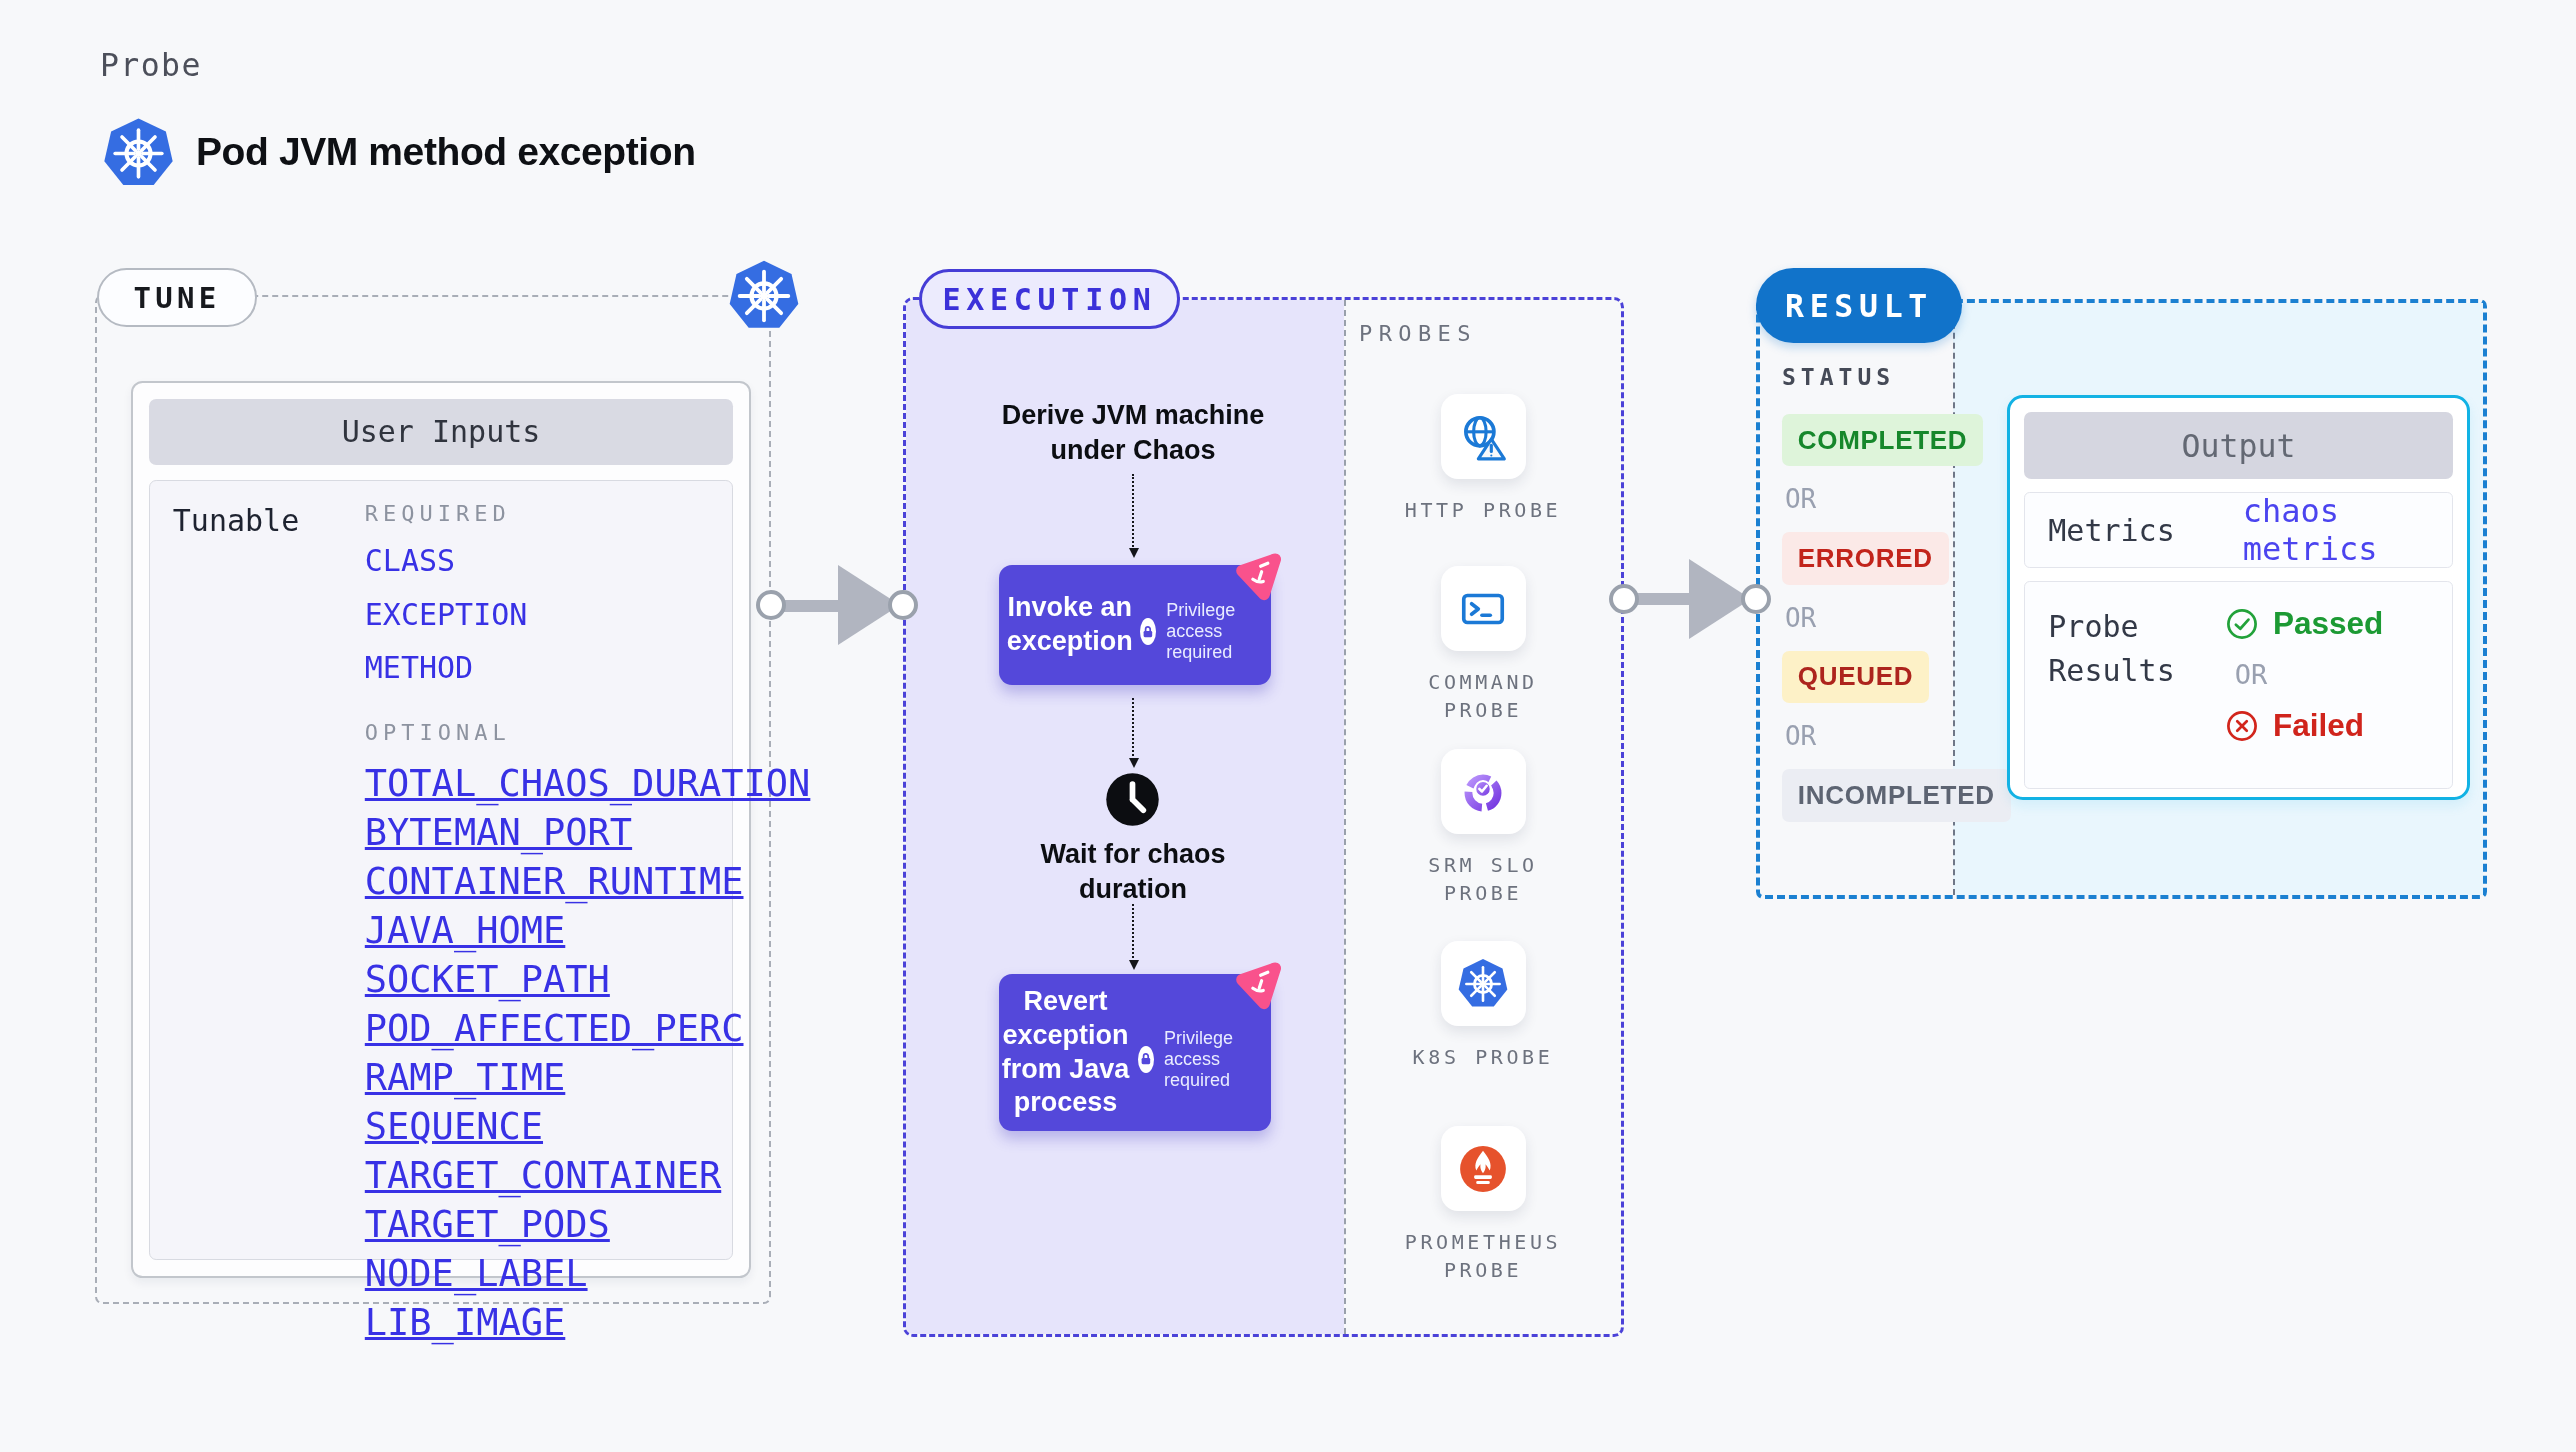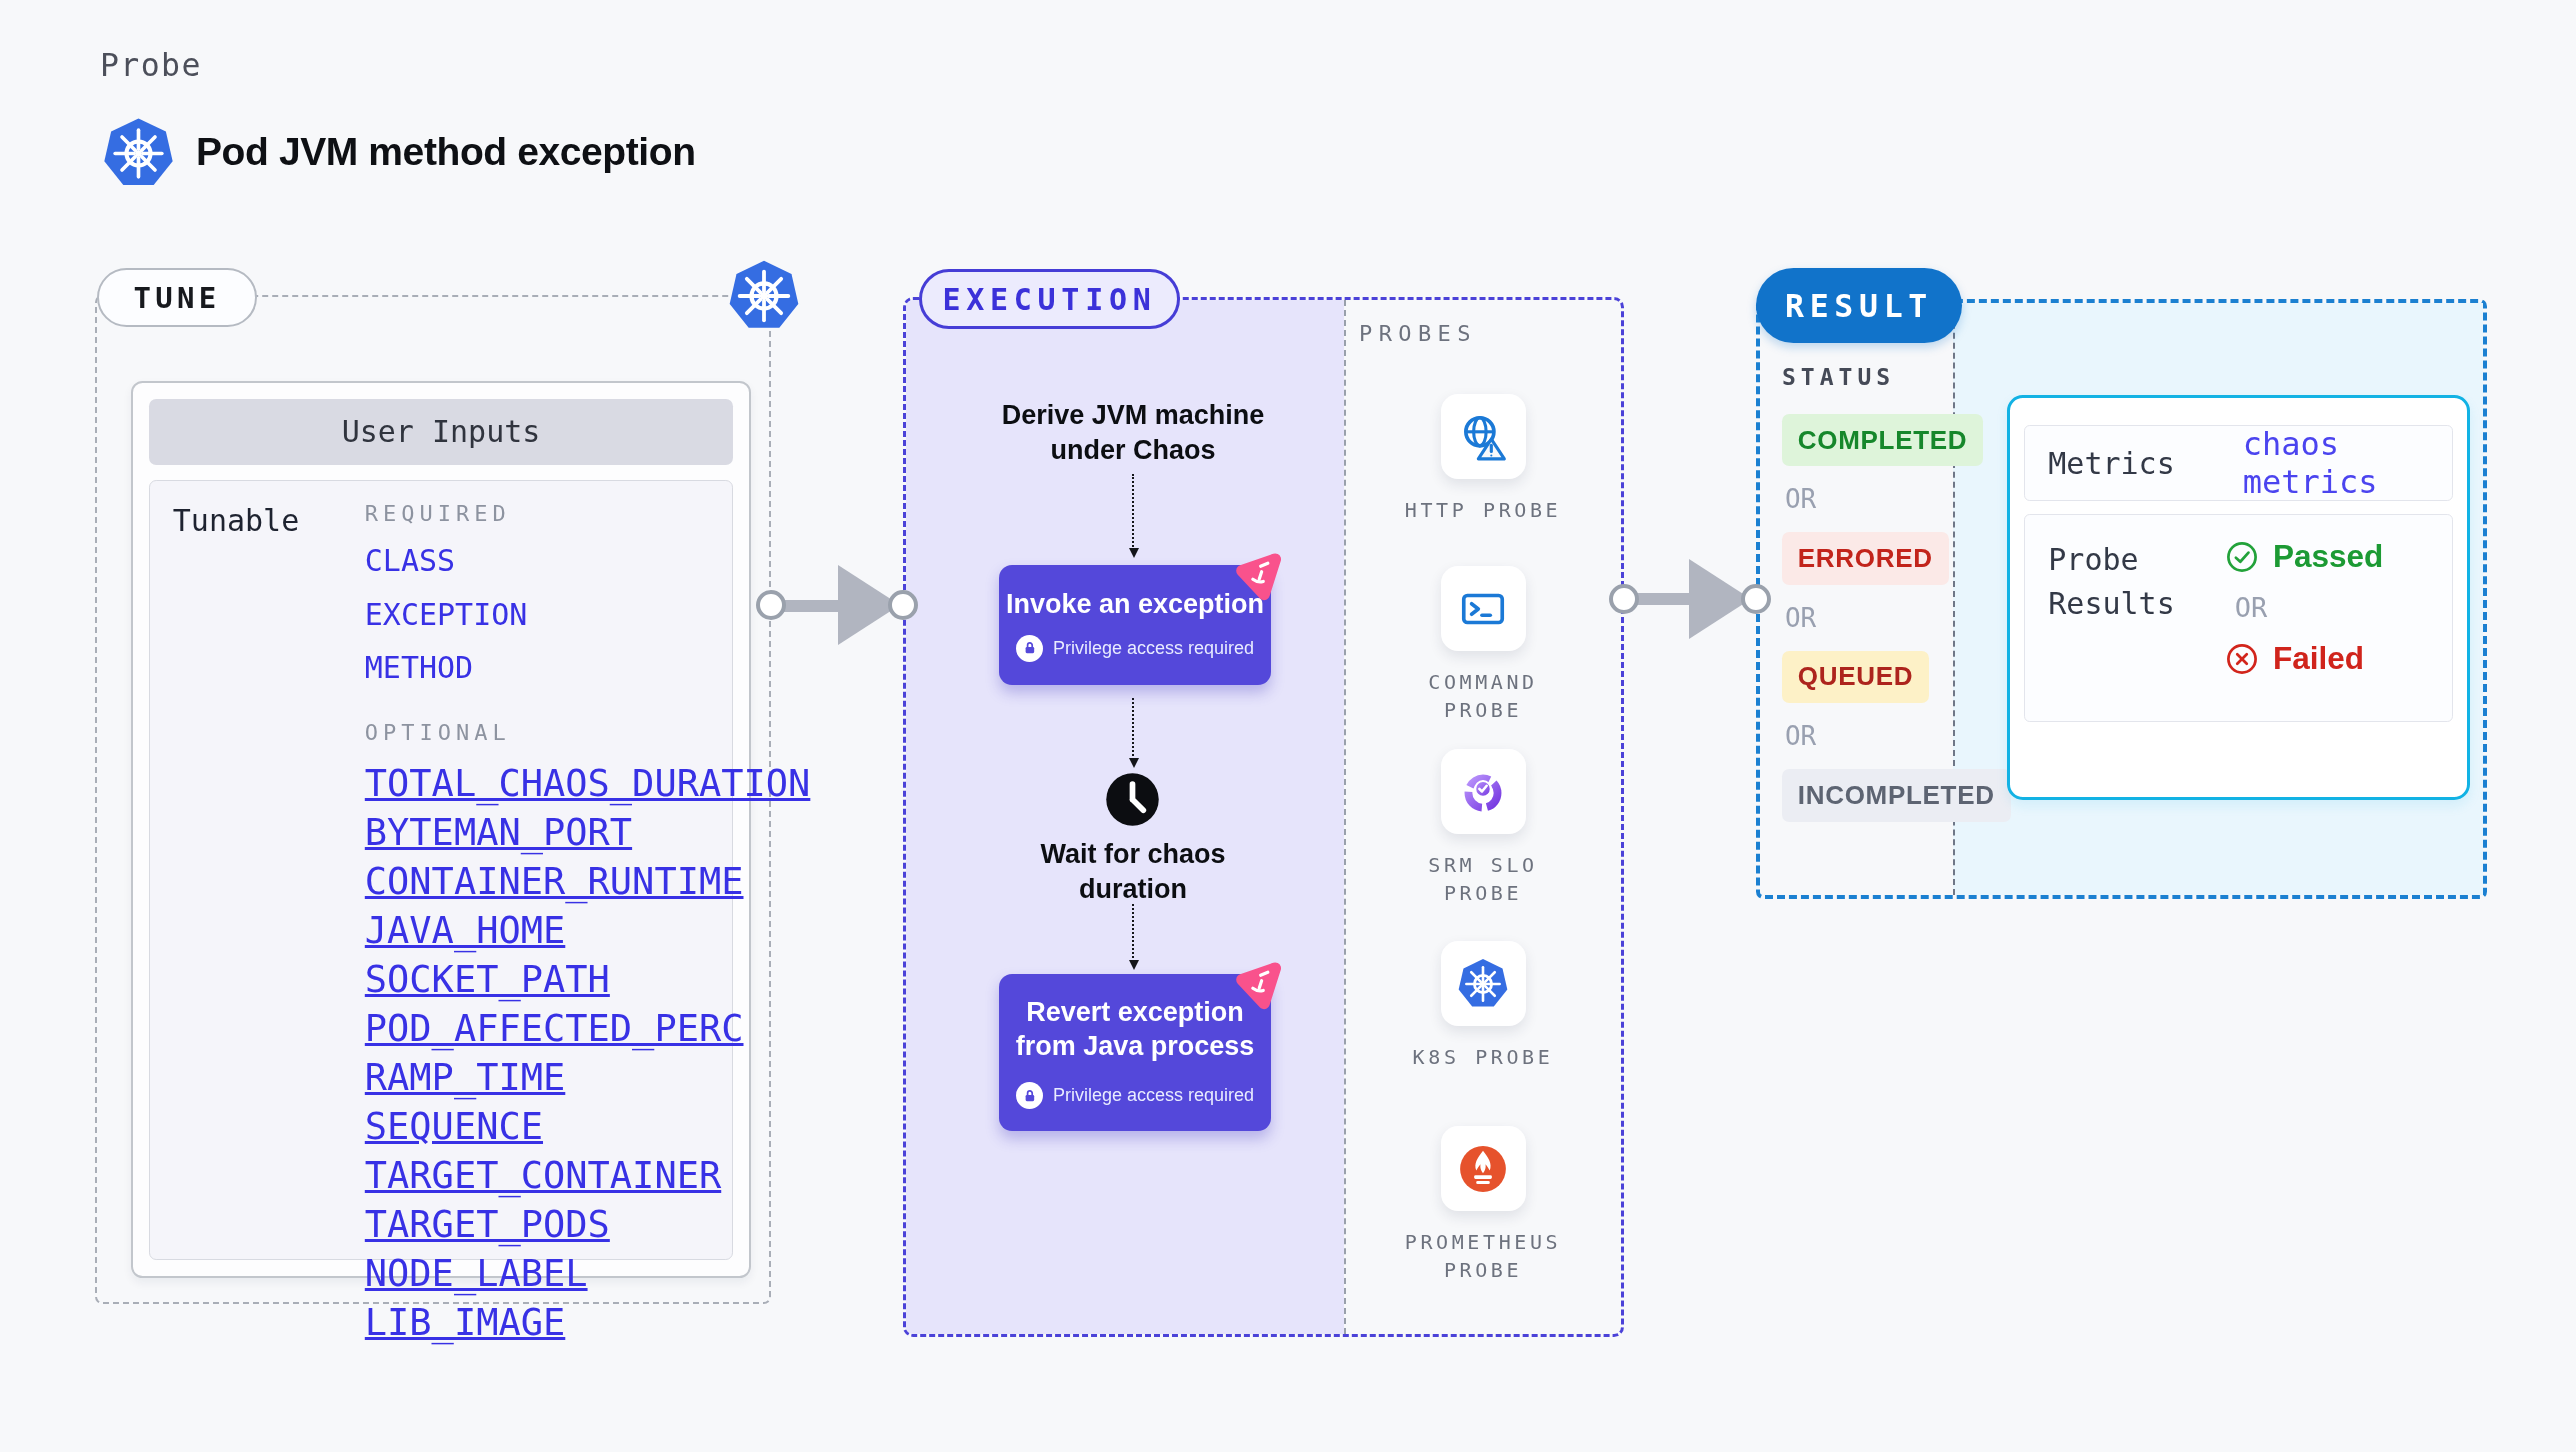--- a/index.html
+++ b/index.html
@@ -46,21 +46,21 @@
 
   
   .exec-box { left: 903px; top: 297px; width: 721px; height: 1040px; border: 3.6px dashed #4b42d8; border-radius: 10px; overflow: hidden; }
   .exec-purple { position: absolute; left: 0; top: 0; bottom: 0; width: 438px; background: #e6e4fb; }
   .exec-sep { position: absolute; left: 438px; top: 0; bottom: 0; width: 0; border-left: 2.9px dashed #99a0ab; }
   .step-text { text-align: center; font-size: 27px; font-weight: bold; color: #0c0e12; line-height: 1.3; }
   .derive { left: 954px; top: 398px; width: 358px; }
   .wait { left: 954px; top: 837px; width: 358px; }
   .dotted { width: 0; border-left: 2.9px dotted #141519; }
   .dotted::after { content: ""; position: absolute; left: -5px; bottom: -4.3px; border-left: 5.7px solid transparent; border-right: 5.7px solid transparent; border-top: 10.7px solid #141519; }
-  .chaos-card { background: #5448da; border-radius: 13px; box-shadow: 0 7.2px 14.3px rgba(62,52,190,.28); color: #fff; display: flex; flex-direction: column; align-items: center; justify-content: center; z-index: 3; }
+  .chaos-card { background: #5448da; border-radius: 13px; box-shadow: 0 7.2px 14.3px rgba(62,52,190,.28); color: #fff; display: flex; flex-direction: row; align-items: center; justify-content: center; z-index: 3; }
   .chaos-card .t { font-size: 27px; font-weight: bold; line-height: 1.25; text-align: center; }
   .priv { display: flex; align-items: center; gap: 10px; margin-top: 13px; }
   .priv .lock-wrap { width: 27px; height: 27px; border-radius: 50%; background: #ffffff; display: flex; align-items: center; justify-content: center; }
   .priv .p-txt { font-size: 18px; color: #e9ecff; }
   .invoke-card { left: 999px; top: 565px; width: 272px; height: 120px; }
   .revert-card { left: 999px; top: 974px; width: 272px; height: 157px; gap: 6px; }
   .pink-badge { position: absolute; right: -13px; top: -15.8px; width: 53px; height: 53px; transform: rotate(6deg); }
   .clock-wrap { left: 1104px; top: 771px; width: 57px; height: 57px; }
 
   
@@ -342,20 +342,21 @@
   <div class="badge completed">COMPLETED</div>
   <div class="or">OR</div>
   <div class="badge errored">ERRORED</div>
   <div class="or">OR</div>
   <div class="badge queued">QUEUED</div>
   <div class="or">OR</div>
   <div class="badge incompleted">INCOMPLETED</div>
 </div>
 
 <div class="abs output-card">
+  <div class="output-head mono">Output</div>
   <div class="out-row row-metrics">
     <span class="out-lbl mono">Metrics</span>
     <span class="out-val mono">chaos metrics</span>
   </div>
   <div class="out-row row-probes">
     <span class="out-lbl mono pre">Probe
 Results</span>
     <span class="pr-col">
       <span class="pr-line">
         <svg viewBox="0 0 100 100" width="34" height="34">

